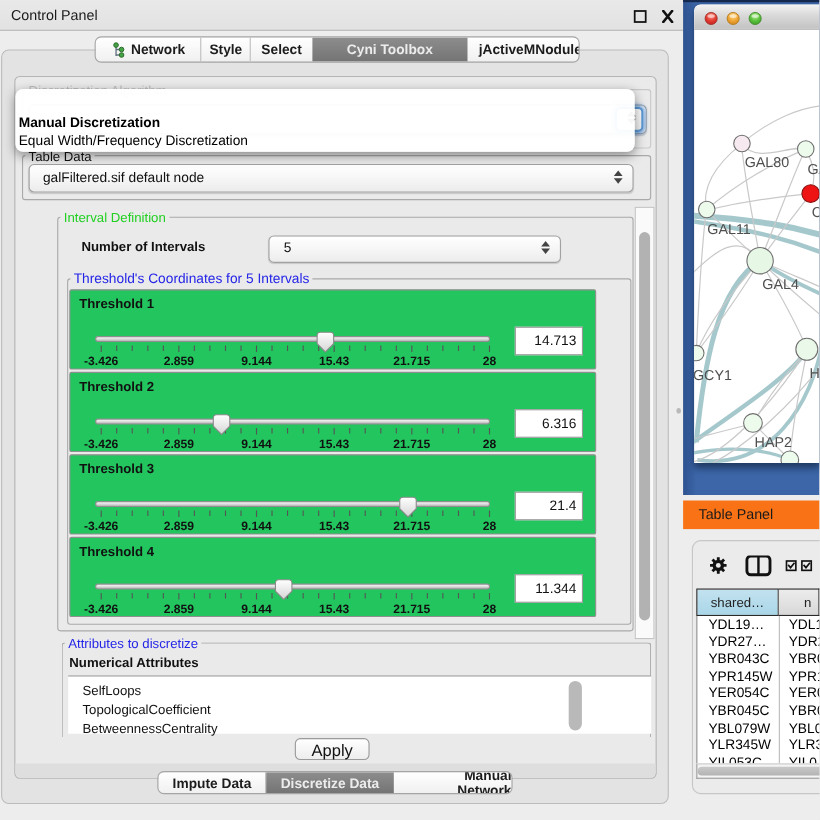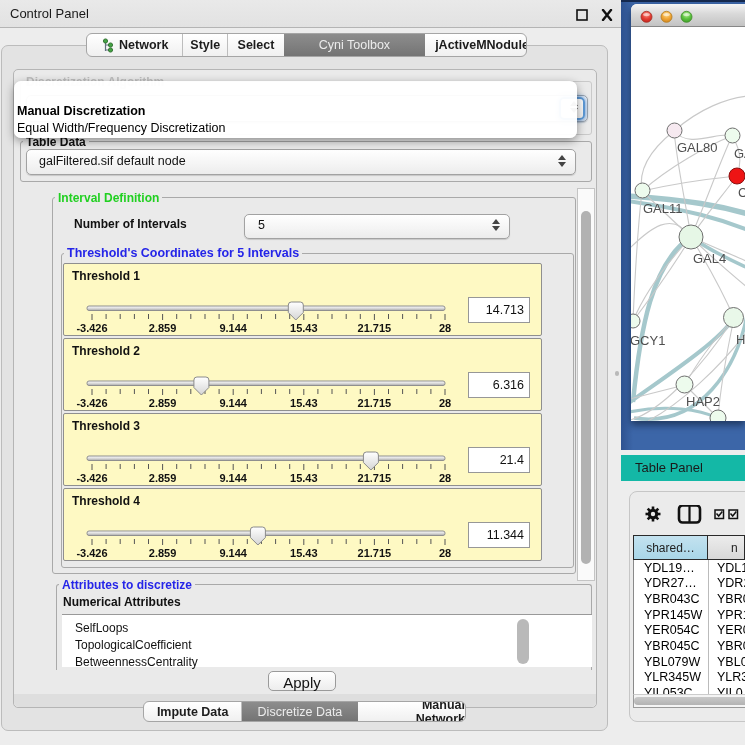--- a/index.html
+++ b/index.html
@@ -8,38 +8,38 @@
   .abs { position:absolute; }
   
   #titlebar { left:0; top:0; width:621px; height:28px;
     background:linear-gradient(#e9e9e9,#e2e2e2); border-bottom:1px solid #b4b4b4; }
   #titlebar .t { position:absolute; left:10px; top:6px; font-size:13px; color:#1a1a1a; }
   .pill { border:1px solid #a5a5a5; border-radius:6px;
     background:linear-gradient(#ffffff,#f0f0f0); overflow:hidden; display:flex;text-align:right; }
   .seg { height:100%; display:flex; align-items:center; justify-content:center;
     font-size:12.5px; font-weight:bold; color:#1c1c1c; border-right:1px solid #bdbdbd; }
   .seg:last-child { border-right:none;padding-left:20px; }
-  .seg.dark { background:linear-gradient(#8d8d8d,#747474); color:#ececec; border-right:none; font-weight:normal; }
+  .seg.dark { background:linear-gradient(#8d8d8d,#747474); color:#ececec; border-right:none; font-weight:bold; }
   #outerpanel { left:1px; top:45px; width:607px; height:686px; background:#e3e3e3;
     border:1px solid #bcbcbc; border-radius:7px; }
   #innerpanel { left:13px; top:69px; width:584px; height:639px; background:#eaeaea;
     border:1px solid #b5b5b5; border-radius:5px; }
   .tborder { position:absolute; border:1px solid #a9a9a9; border-radius:3px; }
-  .ttitle { position:absolute; font-size:12px; background:#eaeaea; padding:0 3px;font-weight:bold; }
+  .ttitle { position:absolute; font-size:12px; background:#eaeaea; padding:0 3px; }
   .combo { position:absolute; background:linear-gradient(#ffffff,#f4f4f4 60%,#ececec);
     border:1px solid #a2a2a2; border-radius:5px; box-shadow:0 1px 1px rgba(0,0,0,0.15);
     font-size:12.5px; color:#111; }
   .combo .txt { position:absolute; left:12px; top:4px; }
   .carrows { position:absolute; right:8px; top:3px; width:9px; font-size:0; }
   .carrows div { width:0; height:0; border-left:4.5px solid transparent;
     border-right:4.5px solid transparent; margin:2px 0; }
   .up { border-bottom:5px solid #444; }
   .dn { border-top:5px solid #444; }
   .thpanel { position:absolute; left:63px; width:479px; height:73px;
-    background:#fef9c3; border:1px solid #8f8f8f; border-radius:2px;padding-left:32px; }
+    background:#22c55e; border:1px solid #8f8f8f; border-radius:2px;padding-left:32px; }
   .thlabel { position:absolute; left:8px; top:5px; font-size:12px; font-weight:bold; color:#111; }
   .valbox { position:absolute; left:404px; top:33px; width:62px; height:26px;
     background:#fff; border:1px solid #979797; font-size:12.5px; color:#111;
     text-align:right; padding:5px 5px 0 0; }
   
   #rightside { left:621px; top:0; width:124px; height:745px; background:#ededed; }
 </style>
 </head>
 <body>
 
@@ -416,21 +416,21 @@
     <text x="734" y="158" font-size="13" fill="#4f4f4f">GA</text>
     <text x="738" y="197" font-size="13" fill="#4f4f4f">C</text>
     <text x="643" y="213" font-size="13" fill="#4f4f4f">GAL11</text>
     <text x="693" y="263" font-size="13" fill="#4f4f4f">GAL4</text>
     <text x="630" y="345" font-size="13" fill="#4f4f4f">GCY1</text>
     <text x="736" y="344" font-size="13" fill="#4f4f4f">H</text>
     <text x="686" y="406" font-size="13" fill="#4f4f4f">HAP2</text>
   </svg>
 </div>
 
-<div class="abs" style="left:621px;top:455px;width:124px;height:26px;background:#14b8a6">
+<div class="abs" style="left:621px;top:455px;width:124px;height:26px;background:#f97316">
   <div style="position:absolute;left:14px;top:5px;font-size:13px;color:#1a1a1a">Table Panel</div>
 </div>
 <div class="abs" style="left:629px;top:491px;width:130px;height:231px;background:#ebebeb;
      border:1px solid #c6c6c6;border-radius:8px 0 0 8px"></div>
 <svg class="abs" style="left:644px;top:505px" width="100" height="20" viewBox="0 0 100 20">
   <g fill="#111">
       <circle cx="9" cy="9" r="5.2"></circle>
   <g stroke="#111" stroke-width="2.6">
     <line x1="9" y1="1.5" x2="9" y2="16.5"></line>
         <line x1="1.5" y1="9" x2="16.5" y2="9"></line>

